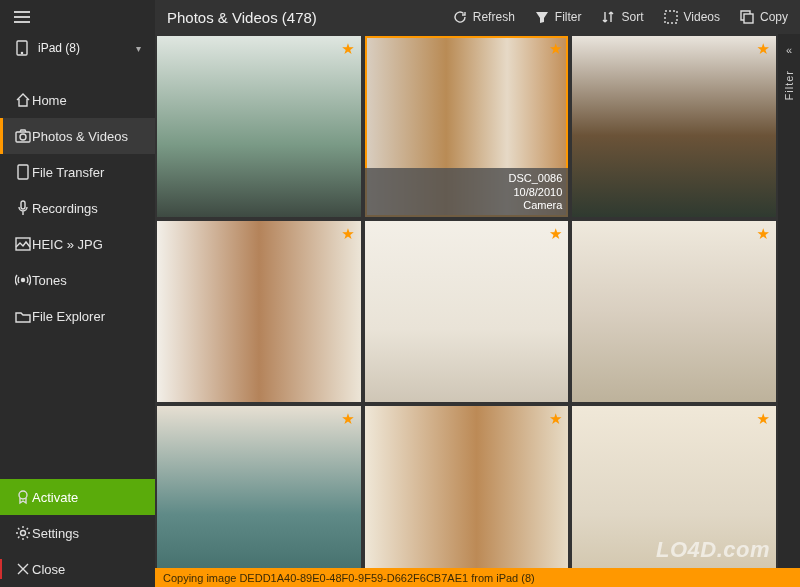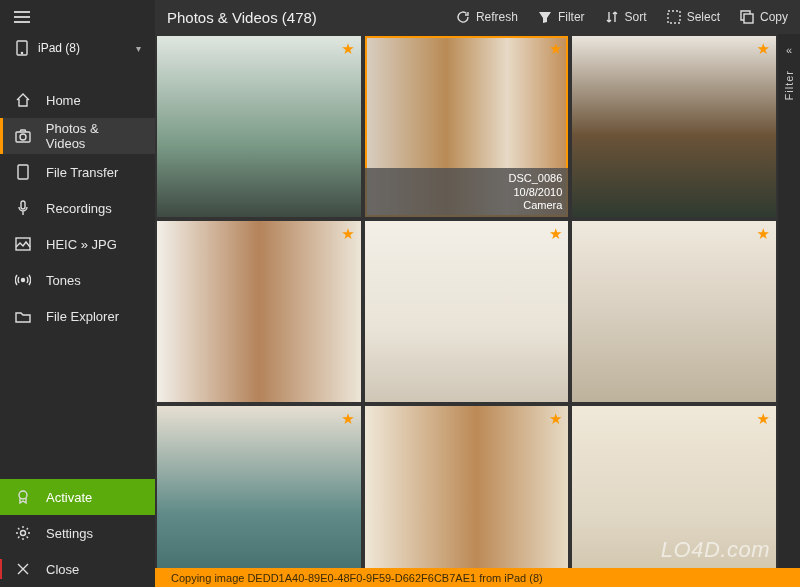--- a/index.html
+++ b/index.html
@@ -9,21 +9,21 @@
   
   .sidebar { width: 155px; background: #2b2b2b; display: flex; flex-direction: column; }
   .sidebar-top { height: 34px; display: flex; align-items: center; padding: 0 14px; }
   .hamburger { width: 16px; height: 12px; display: flex; flex-direction: column; justify-content: space-between; cursor: pointer; }
   .hamburger span { height: 2px; background: #ccc; width: 100%; }
   .device-row { display: flex; align-items: center; padding: 6px 14px 8px; gap: 8px; cursor: pointer; }
   .device-row .ico { width: 16px; display:flex; justify-content:center; }
   .device-row .lbl { flex: 1; color: #eee; font-size: 12px; }
   .device-row .chev { color: #aaa; font-size: 10px; }
   .nav { margin-top: 18px; flex: 1; }
-  .nav-item { display: flex; align-items: center; height: 36px; padding: 0 14px; gap: 14px; color: #e6e6e6; cursor: pointer; font-size: 13px; }
+  .nav-item { display: flex; align-items: center; height: 36px; padding: 0 14px; color: #e6e6e6; cursor: pointer; font-size: 13px; }
   .nav-item .ico { width: 18px; display:flex; justify-content:center; align-items:center; }
   .nav-item.active { background: #3a3a3a; border-left: 3px solid #ff9800; padding-left: 11px; }
   .bottom-nav { }
   .nav-item.activate { background: #5aab0b; color: #fff; }
   .nav-item.close { position: relative; }
   .nav-item.close::before { content:""; position:absolute; left:0; top:8px; bottom:8px; width:2px; background:#d32f2f; }
   
   
   .main { flex: 1; background: #333; display: flex; flex-direction: column; position: relative; }
   .toolbar { height: 34px; display: flex; align-items: center; padding: 8px 12px; gap: 20px; color: #eee; }
@@ -45,23 +45,23 @@
   .p4 { background: linear-gradient(90deg,#f2efe8,#b4835a 50%, #ece5d7); }
   .p5 { background: linear-gradient(#f3efe7,#e9e3d7 60%, #cfc6b6); }
   .p6 { background: linear-gradient(#efe9dd,#d9cfc0 50%, #bdb29b); }
   .p7 { background: linear-gradient(#e6dfd2,#5f8a87 60%, #3f6a67); }
   .p8 { background: linear-gradient(90deg,#efe7d7,#bc8a56 55%, #e7dbc5); }
   .p9 { background: linear-gradient(#f0e8d8,#e0d7c5 60%, #cfc3a9); }
 
   .right-rail { width: 22px; background:#2b2b2b; display:flex; flex-direction:column; align-items:center; padding-top:10px; gap:14px; font-size:11px; color:#ccc; }
   .right-rail .vlabel { writing-mode: vertical-rl; transform: rotate(180deg); letter-spacing:1px; cursor:pointer; }
   
-  .statusbar { position:absolute; left:0; right:0; bottom:0; height:19px; background:#ff9800; color:#3a2a06; font-size:11px; display:flex; align-items:center; padding:0 16px; }
-  
-  .watermark { position:absolute; right:30px; bottom:24px; font-size:22px; color:rgba(255,255,255,.6); font-weight:400; letter-spacing:.5px; pointer-events:none; font-style:italic; }
+  .statusbar { position:absolute; left:0; right:0; bottom:0; height:19px; background:#ff9800; color:#3a2a06; font-size:11px; display:flex; align-items:center; padding:0 8px; }
+  
+  .watermark { position:absolute; right:30px; bottom:24px; font-size:22px; color:rgba(255,255,255,.6); font-weight:700; letter-spacing:.5px; pointer-events:none; font-style:italic; }
   
   svg { stroke:#ddd; fill:none; stroke-width:1.4; }
 </style>
 </head>
 <body>
 
 <div class="app">
 
   <div class="sidebar">
     <div class="sidebar-top">
@@ -202,21 +202,21 @@
             </svg>
           </span>
         <span>Sort</span>
       </div>
       <div class="tool">
         <span class="ti">
             <svg width="14" height="14" viewBox="0 0 14 14">
               <rect x="1" y="1" width="12" height="12" stroke-dasharray="2 2"></rect>
             </svg>
           </span>
-        <span>Select</span>
+        <span>Videos</span>
       </div>
       <div class="tool">
         <span class="ti">
             <svg width="14" height="14" viewBox="0 0 14 14">
               <rect x="4" y="4" width="9" height="9"></rect>
               <path d="M4 10H1V1h9v3"></path>
             </svg>
           </span>
         <span>Copy</span>
       </div>

